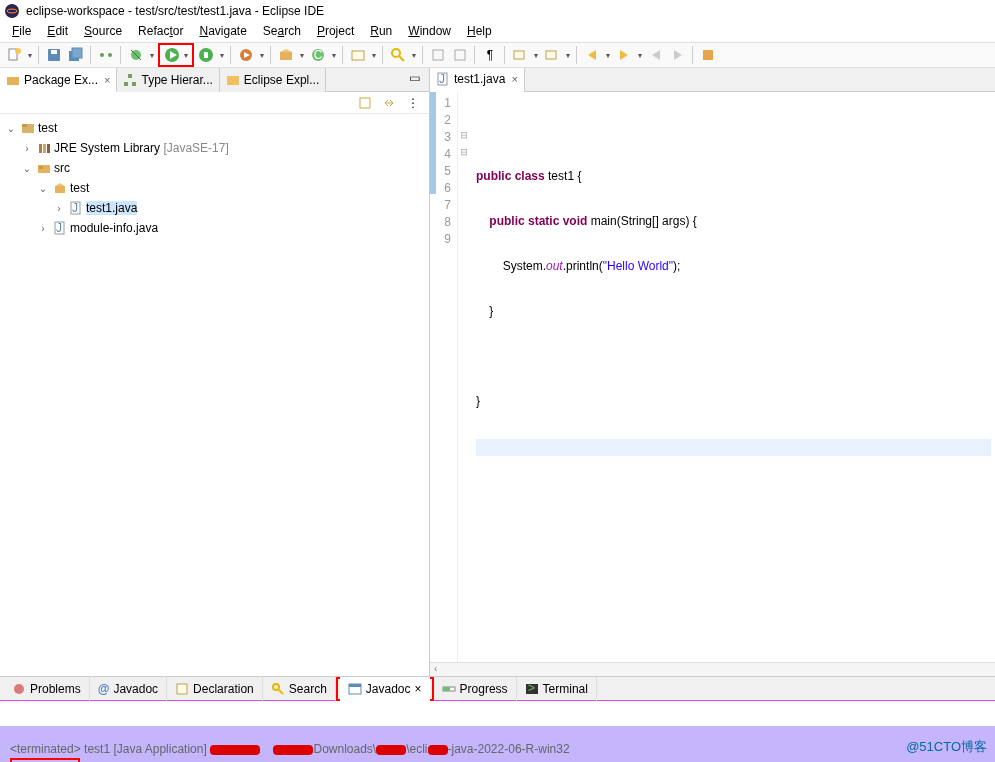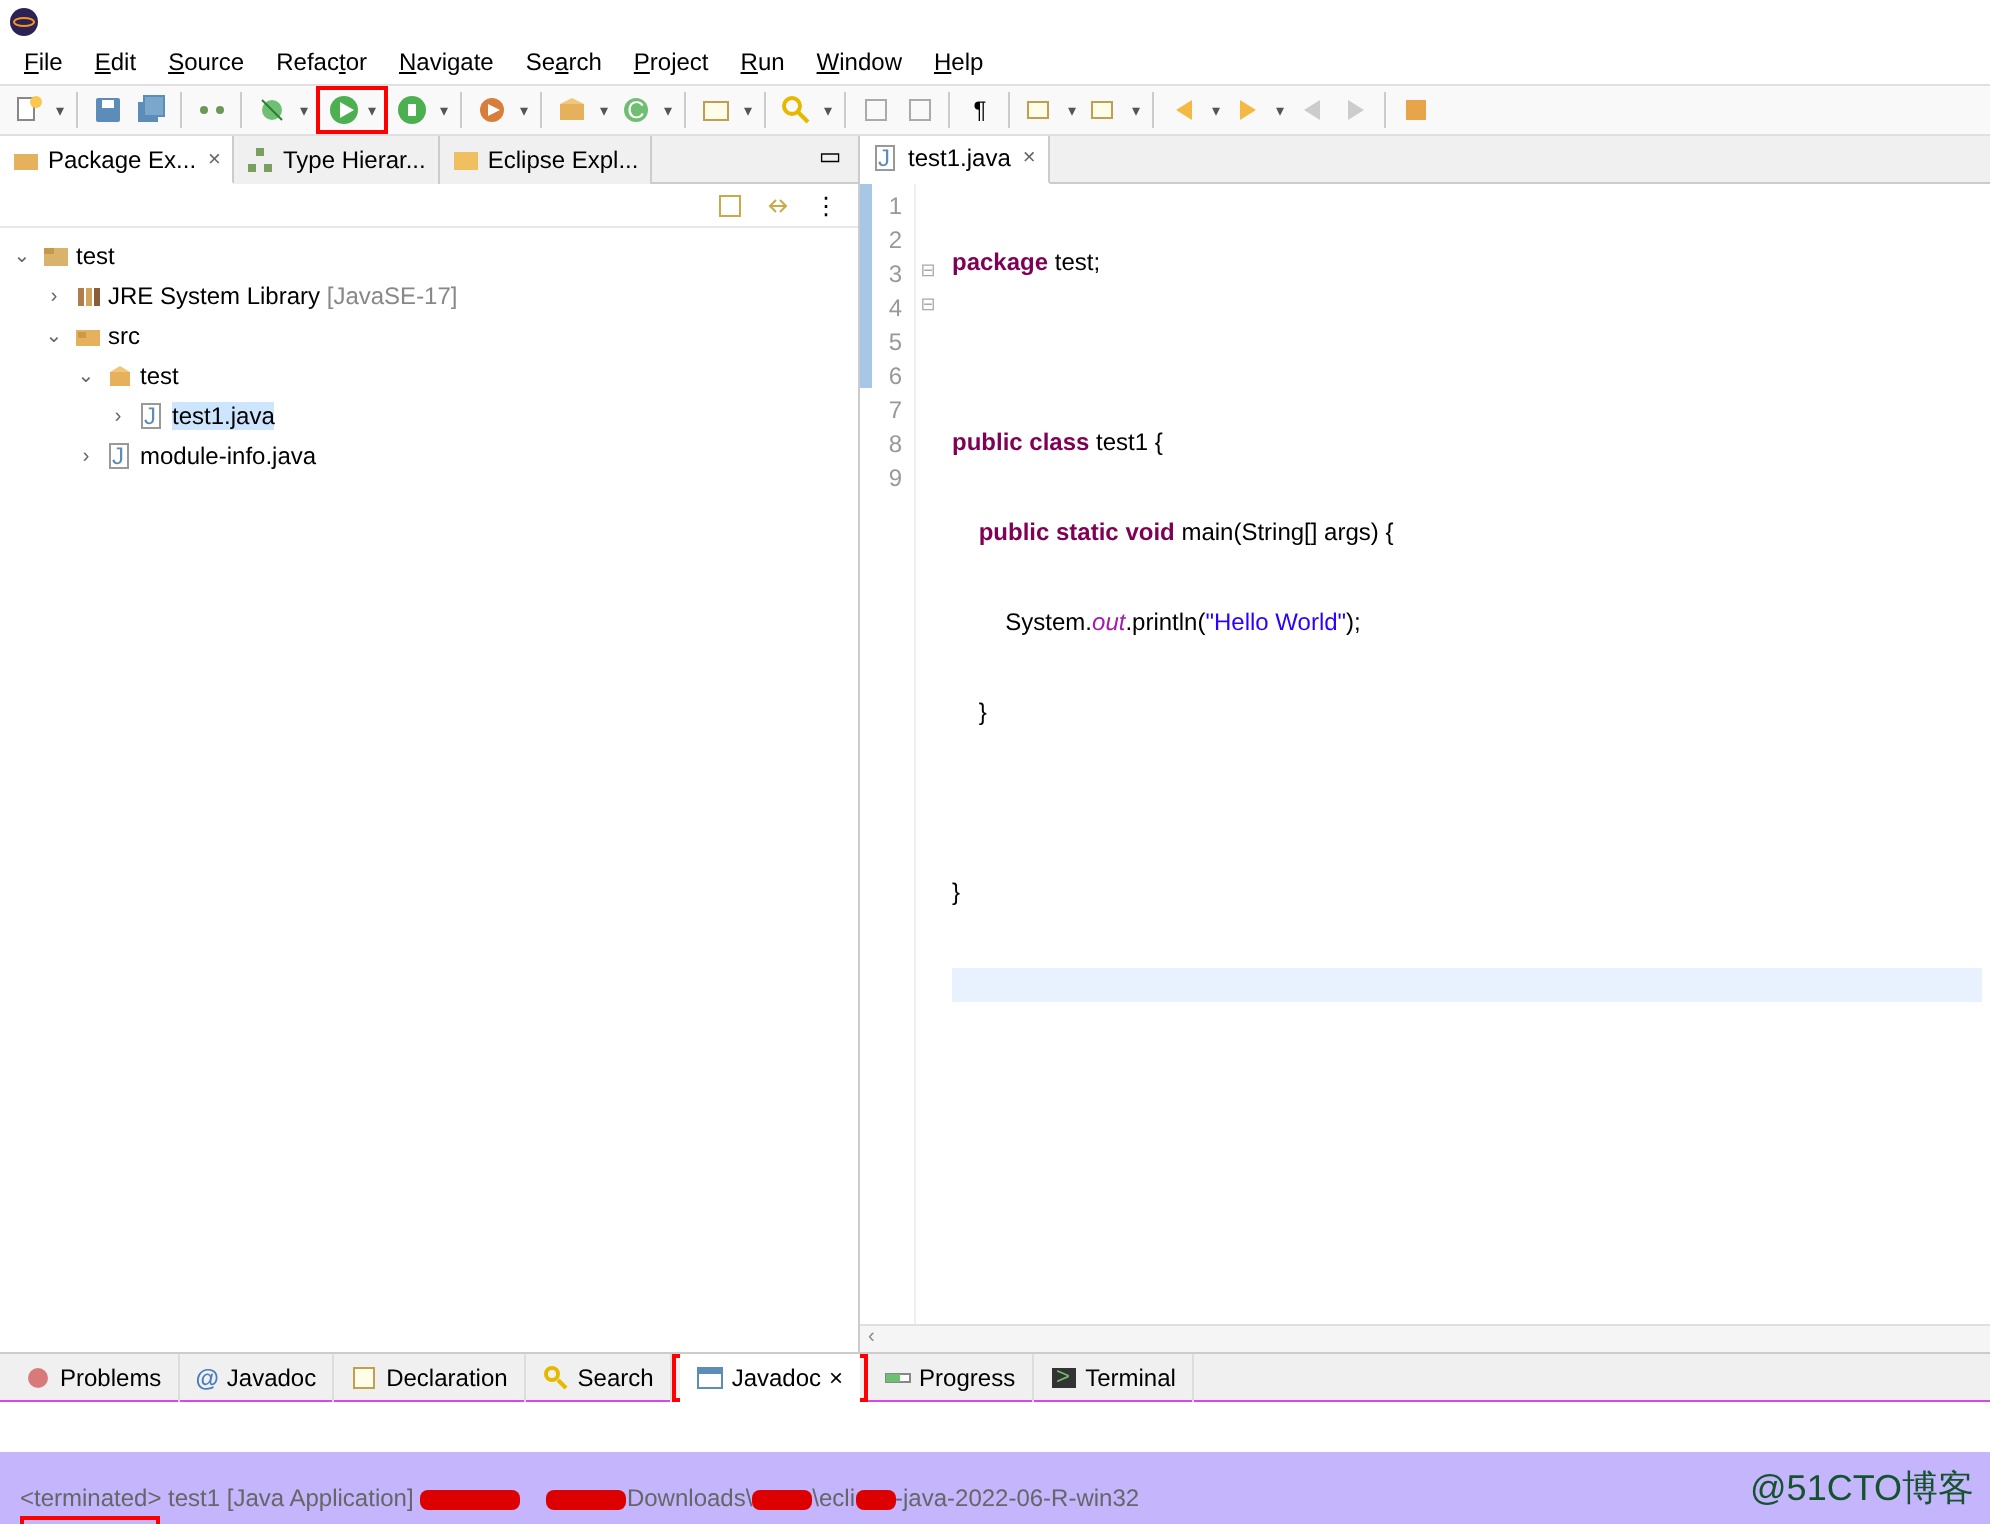--- a/index.html
+++ b/index.html
@@ -48,33 +48,34 @@
 .left-blue-bar { position:absolute; left:430px; width:6px; background:#a6c8e6; }
 .scroll-hint { height:14px; background:#f5f5f5; border-top:1px solid #e0e0e0; color:#888; padding-left:4px; font-size:10px; }
 .bottom-panel { border-top:1px solid #ccc; }
 .bottom-tabs { height:24px; display:flex; align-items:center; background:#f0f0f0; border-bottom:1px solid #d946ef; padding-left:4px; gap:0; }
 .btab { height:24px; display:flex; align-items:center; padding:0 8px; gap:4px; cursor:pointer; border-right:1px solid #ddd; }
 .btab.active { background:#fff; }
 .console-body { padding:6px 10px; font-family:Consolas,monospace; font-size:12px; background:#c4b5fd;margin-top:25px; }
 .console-status { color:#666; margin-bottom:2px; }
 .console-out { display:inline-block; }
 .redact { display:inline-block; background:#d00; height:10px; border-radius:4px; vertical-align:middle; }
-.watermark { position:absolute; right:8px; bottom:6px; color:#14532d; font-size:18px; }
+.watermark { position:absolute; right:8px; bottom:6px; color:#0369a1; font-size:13px; }
 svg { display:block; }
 </style>
 </head>
 <body>
 
 <div class="title-bar">
   <span class="eclipse-icon">
     <svg width="16" height="16" viewBox="0 0 16 16">
         <circle cx="8" cy="8" r="7" fill="#2c2255"></circle>
         <ellipse cx="8" cy="8" rx="5" ry="2" fill="none" stroke="#f7941e" stroke-width="1"></ellipse>
       </svg>
   </span>
+  <span>eclipse-workspace - test/src/test/test1.java - Eclipse IDE</span>
 </div>
 
 <div class="menu-bar">
   <div class="menu-item"><span class="u">F</span><span>ile</span></div>
   <div class="menu-item"><span class="u">E</span>dit</div>
   <div class="menu-item"><span class="u">S</span>ource</div>
   <div class="menu-item">Refac<span class="u">t</span>or</div>
   <div class="menu-item"><span class="u">N</span>avigate</div>
   <div class="menu-item">Se<span class="u">a</span>rch</div>
   <div class="menu-item"><span class="u">P</span>roject</div>
@@ -373,21 +374,20 @@
           <div></div>
           <div>⊟</div>
           <div>⊟</div>
           <div></div>
           <div></div>
           <div></div>
           <div></div>
           <div></div>
       </div>
       <div class="code">
-        <div class="line"><span class="kw">package</span><span> test;</span></div>
         <div class="line"></div>
         <div class="line"><span class="kw">public class</span><span> test1 {</span></div>
         <div class="line">    <span class="kw">public static void</span><span> main(String[] args) {</span></div>
         <div class="line">        <span>System.</span><span class="field">out</span><span>.println(</span><span class="str">"Hello World"</span><span>);</span></div>
         <div class="line">    }</div>
         <div class="line"></div>
         <div class="line">}</div>
         <div class="line cursor-line"></div>
       </div>
     </div>

